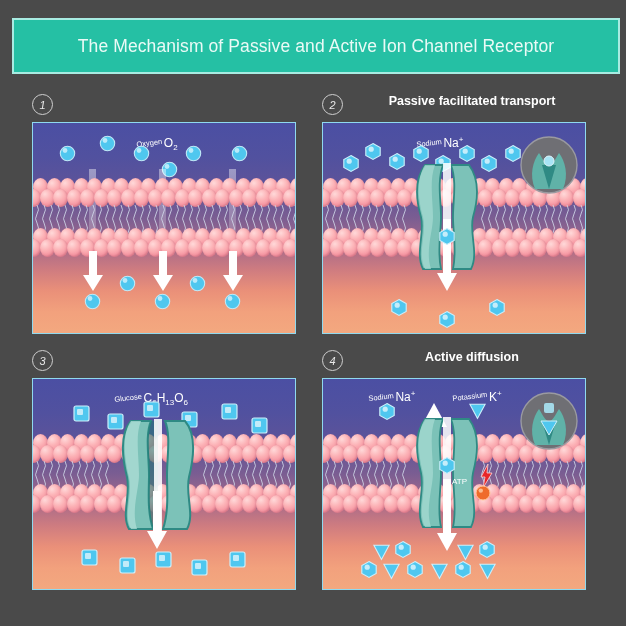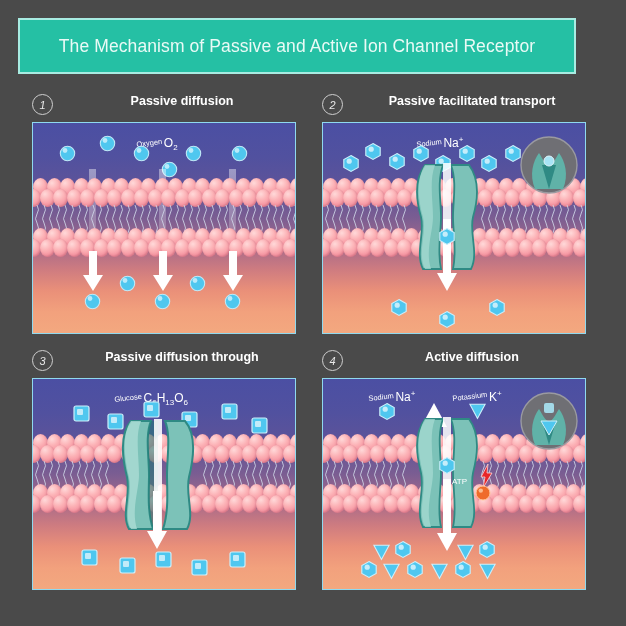--- a/index.html
+++ b/index.html
@@ -18,23 +18,23 @@
     width: 626px;
     height: 626px;
     background: #4a4a4a;
     box-sizing: border-box;
     overflow: hidden;
   }
 
   
   .header-band {
     position: absolute;
-    left: 18px;
+    left: 12px;
     top: 18px;
-    width: 558px;
+    width: 608px;
     height: 56px;
     background: #25c0a4;
     border: 2px solid #a8ece2;
     box-sizing: border-box;
     display: flex;
     align-items: center;
     justify-content: center;
   }
   .header-title {
     color: #eafaf6;
@@ -185,21 +185,20 @@
 
 <div id="poster">
 
   <div class="header-band">
     <div class="header-title">The Mechanism of Passive and Active Ion Channel Receptor</div>
   </div>
 
   <div class="panel" style="left:32px; top:92px;">
     <div class="panel-head">
       <div class="panel-badge">1</div>
-      <div class="panel-title">Passive diffusion</div>
     </div>
     <div class="scene">
 
       <div class="mol-label" style="left:104px; top:10px;">
         <span class="mol-name">Oxygen</span><span class="mol-formula">O<sub>2</sub></span>
       </div>
 
       <div class="particle" style="left:26px; top:22px;">
         <svg width="17" height="17" viewBox="0 0 17 17">
             <circle cx="8.5" cy="8.5" r="7.2" fill="#4fc7ef" stroke="#bfe9f7" stroke-width="1.1"></circle>
@@ -659,21 +658,20 @@
           <path d="M23 30 L30 54 L37 30 Z" fill="#2f8a84"></path>
           <circle cx="30" cy="26" r="5" fill="#a8e4f5" stroke="#dff4fb" stroke-width="1"></circle>
         </svg>
       </div>
     </div>
   </div>
 
   <div class="panel" style="left:32px; top:348px;">
     <div class="panel-head">
       <div class="panel-badge">3</div>
-      <div class="panel-title">Passive diffusion through</div>
     </div>
     <div class="scene">
 
       <div class="mol-label" style="left:82px; top:9px;">
         <span class="mol-name">Glucose</span><span class="mol-formula">C<sub>6</sub>H<sub>13</sub>O<sub>6</sub></span>
       </div>
 
       <div class="particle" style="left:40px; top:26px;">
           <svg width="17" height="17" viewBox="0 0 17 17">
             <rect x="1" y="1" width="15" height="15" rx="2" fill="#4fc7ef" stroke="#cdeffa" stroke-width="1.2"></rect>

